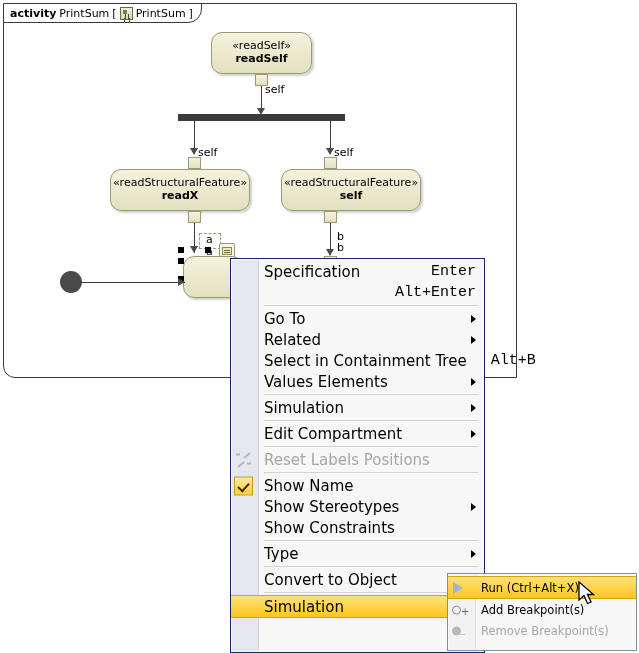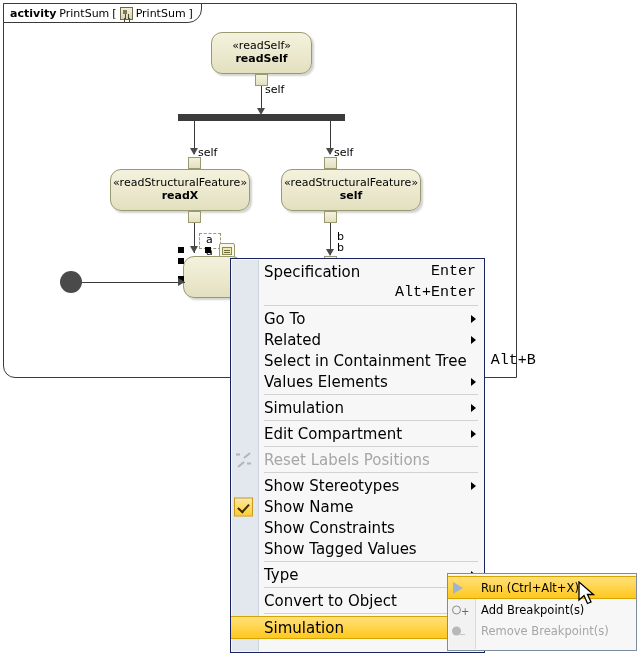--- a/index.html
+++ b/index.html
@@ -319,32 +319,29 @@
         </div>
         <div class="sep"></div>
         <div class="mi disabled">
           <span class="ico reset-ico">
             <span></span>
           </span>
           <span class="lbl">Reset Labels Positions</span>
         </div>
         <div class="sep"></div>
         <div class="mi">
-          <span class="lbl">Show Stereotypes</span>
-          <span class="caret"></span>
-        </div>
-        <div class="mi">
           <span class="chk"></span>
           <span class="lbl">Show Name</span>
         </div>
         <div class="mi">
+          <span class="lbl">Show Stereotypes</span>
+          <span class="caret"></span>
+        </div>
+        <div class="mi">
           <span class="lbl">Show Constraints</span>
-        </div>
-        <div class="mi">
-          <span class="lbl">Show Tagged Values</span>
         </div>
         <div class="sep"></div>
         <div class="mi">
           <span class="lbl">Type</span>
           <span class="caret"></span>
         </div>
         <div class="sep"></div>
         <div class="mi">
           <span class="lbl">Convert to Object</span>
         </div>

